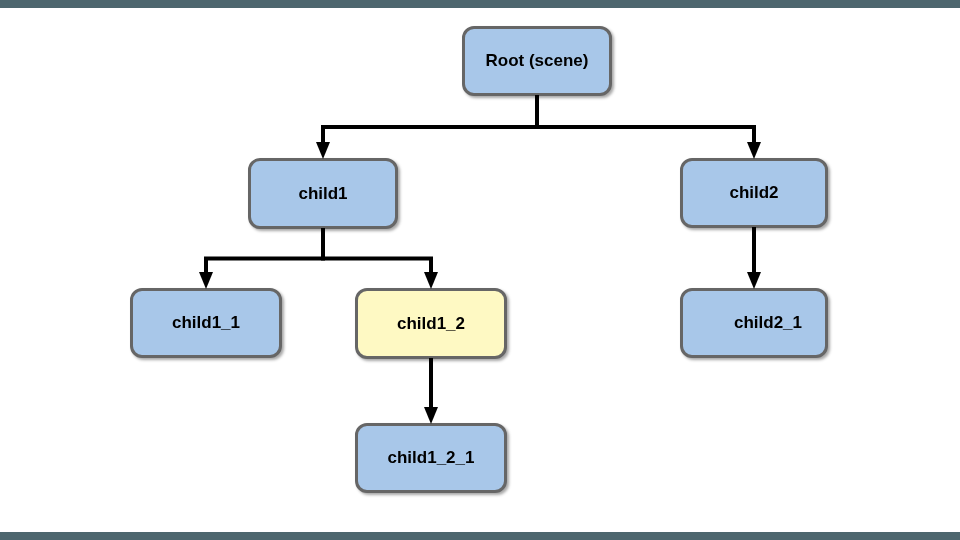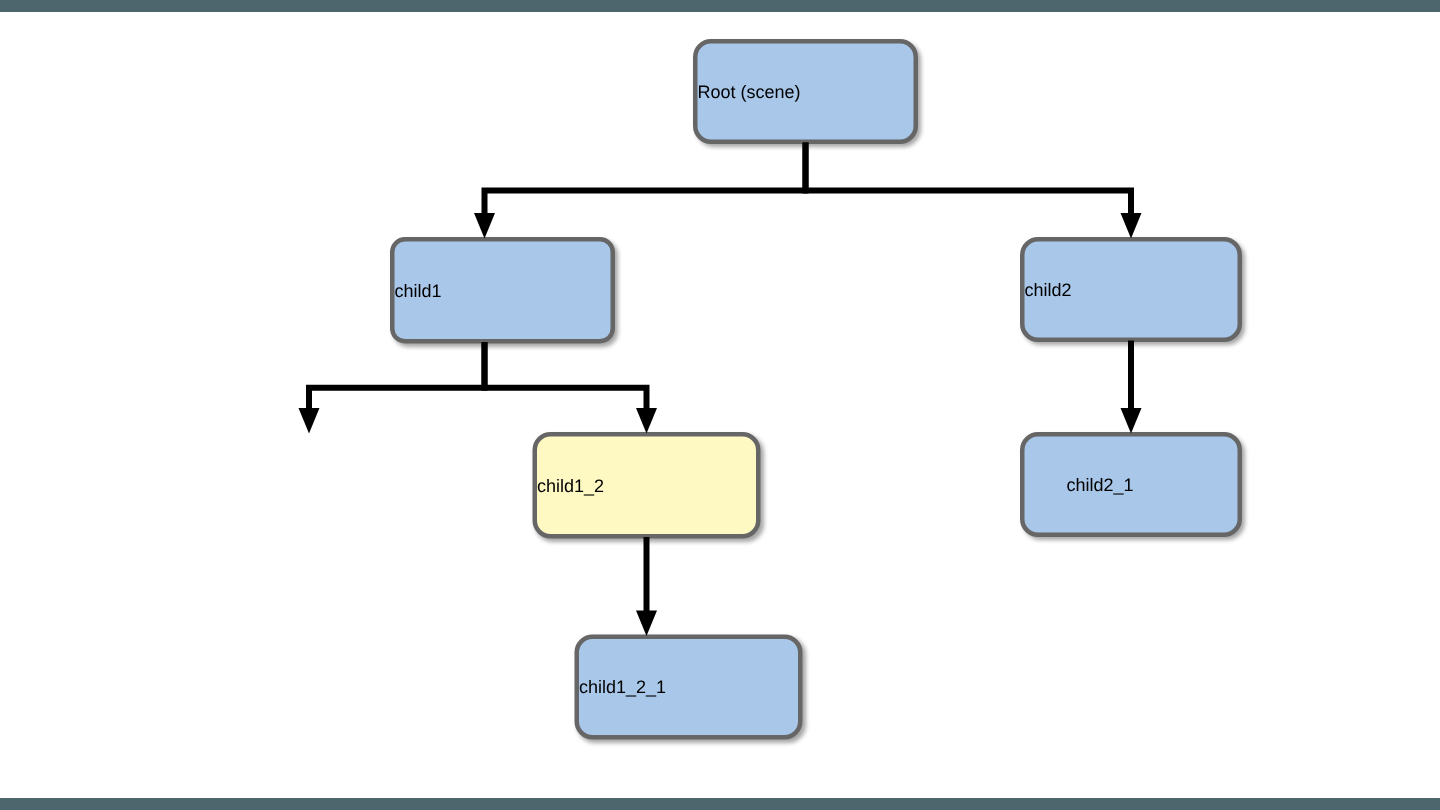--- a/index.html
+++ b/index.html
@@ -31,23 +31,23 @@
     height: 540px;
   }
   .tree-node {
     position: absolute;
     box-sizing: border-box;
     border: 3px solid #666666;
     border-radius: 12px;
     background: #a8c7e9;
     display: flex;
     align-items: center;
-    justify-content: flex-start;
-    font-weight: 400;
-    font-size: 12px;
+    justify-content: center;
+    font-weight: 700;
+    font-size: 17px;
     color: #000000;
     box-shadow: 2px 2px 3px rgba(0,0,0,0.35);
   }
   #edges-layer {
     position: absolute;
     left: 0;
     top: 0;
     width: 960px;
     height: 540px;
     pointer-events: none;
@@ -56,33 +56,36 @@
 </head>
 <body>
 
 <div id="stage" style="width: 960px; height: 540px; background: rgb(255, 255, 255);">
   <div id="band-top" class="band" style="background: rgb(77, 102, 110); height: 8px; width: 960px;"></div>
   <div id="band-bottom" class="band" style="background: rgb(77, 102, 110); height: 8px; width: 960px;"></div>
   <div id="nodes-layer">
       <div class="tree-node" style="left: 462px; top: 26px; width: 150px; height: 70px; background: rgb(168, 199, 233); border-color: rgb(102, 102, 102);">
         <span>Root (scene)</span>
       </div>
-      <div class="tree-node" style="left: 260px; top: 158px; width: 150px; height: 71px; background: rgb(168, 199, 233); border-color: rgb(102, 102, 102); border-radius: 10px;">
+      <div class="tree-node" style="left: 248px; top: 158px; width: 150px; height: 71px; background: rgb(168, 199, 233); border-color: rgb(102, 102, 102);">
         <span>child1</span>
       </div>
       <div class="tree-node" style="left: 680px; top: 158px; width: 148px; height: 70px; background: rgb(168, 199, 233); border-color: rgb(102, 102, 102);">
         <span>child2</span>
+      </div>
+      <div class="tree-node" style="left: 130px; top: 288px; width: 152px; height: 70px; background: rgb(168, 199, 233); border-color: rgb(102, 102, 102);">
+        <span>child1_1</span>
       </div>
       <div class="tree-node" style="left: 355px; top: 288px; width: 152px; height: 71px; background: #fef9c3; border-color: rgb(102, 102, 102);">
         <span>child1_2</span>
       </div>
       <div class="tree-node" style="left: 680px; top: 288px; width: 148px; height: 70px; background: rgb(168, 199, 233); border-color: rgb(102, 102, 102); padding-left: 28px;">
         <span>child2_1</span>
       </div>
-      <div class="tree-node" style="left: 355px; top: 423px; width: 152px; height: 70px; background: rgb(168, 199, 233); border-color: rgb(102, 102, 102); margin-left: 28px;">
+      <div class="tree-node" style="left: 355px; top: 423px; width: 152px; height: 70px; background: rgb(168, 199, 233); border-color: rgb(102, 102, 102);">
         <span>child1_2_1</span>
       </div>
     </div>
   <svg id="edges-layer" width="960" height="540" viewBox="0 0 960 540" xmlns="http://www.w3.org/2000/svg">
       <g>
         <path d="M 537 95 V 127 H 323 V 144" fill="none" stroke="#000000" stroke-width="4"></path>
         <path d="M 316 142 L 330 142 L 323 159 Z" fill="#000000"></path>
       </g>
       <g>
         <path d="M 537 95 V 127 H 754 V 144" fill="none" stroke="#000000" stroke-width="4"></path>

